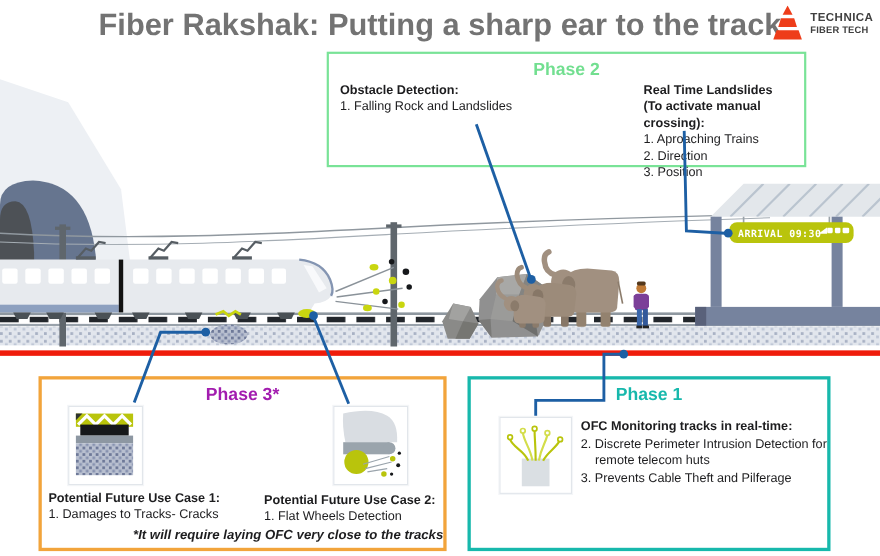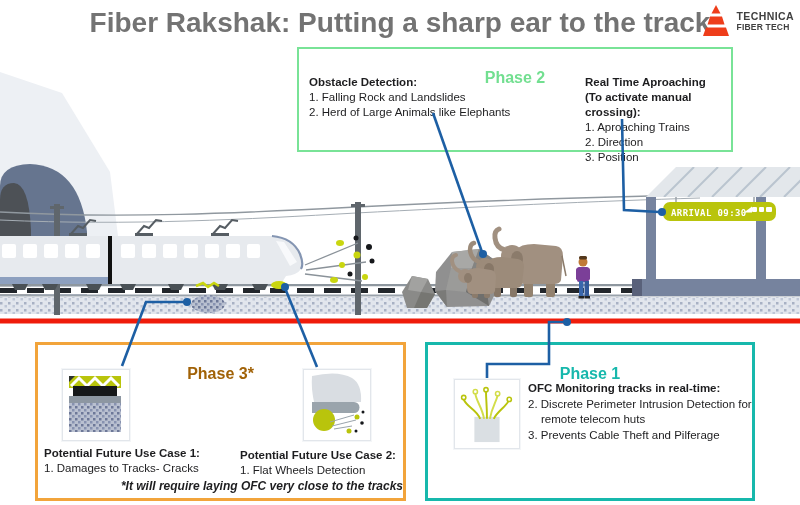--- a/index.html
+++ b/index.html
@@ -18,23 +18,23 @@
   .logo { position:absolute; top:5px; right:6px; z-index:6; display:flex; align-items:center; gap:6px; }
   .logo-text { line-height:1.2; color:#404040; }
   .logo-line1 { font-size:10.5px; font-weight:bold; letter-spacing:.4px; }
   .logo-line2 { font-size:8.5px;  font-weight:bold; letter-spacing:.2px; }
 
   .phase-box { position:absolute; background:#ffffff; box-sizing:border-box; z-index:10; }
   #phase2-box { left:297px; top:47px;  width:436px; height:105px; border:2px solid #79e397; }
   #phase3-box { left:35px;  top:342px; width:371px; height:159px; border:3px solid #f2a43b; }
   #phase1-box { left:425px; top:342px; width:330px; height:159px; border:3px solid #17b8ac; }
 
-  .phase-title { text-align:center; font-weight:bold; font-size:16px; margin-top:20px; }
+  .phase-title { text-align:center; font-weight:bold; font-size:16px; margin-top:6px; }
   #phase2-box .phase-title { color:#72df90; }
-  #phase3-box .phase-title { color:#a16207; }
+  #phase3-box .phase-title { color:#a21caf; }
   #phase1-box .phase-title { color:#17b8ac; }
 
   .txt  { font-size:11.5px; line-height:15px; color:#1d1d1f; }
   .bold { font-weight:bold; }
 
   .p2col { position:absolute; top:26px; }
   #p2left  { left:10px;  width:270px; }
   #p2right { left:286px; width:145px; }
 
   .icon-card { position:absolute; background:#fff; border:1px solid #e2e6eb; box-shadow:0 0 0 1px #f4f6f8; }
@@ -259,24 +259,23 @@
     <div class="logo-line1">TECHNICA</div>
     <div class="logo-line2">FIBER TECH</div>
   </div>
 </div>
 
 <div id="phase2-box" class="phase-box">
   <div class="phase-title">Phase 2</div>
   <div id="p2left" class="p2col txt">
     <div class="bold">Obstacle Detection:</div>
     <div>1. Falling Rock and Landslides</div>
-    <div>2. Herd of Large Animals like Elephants</div>
   </div>
   <div id="p2right" class="p2col txt">
-    <div class="bold">Real Time Aproaching</div>
+    <div class="bold">Real Time Landslides</div>
     <div class="bold">(To activate manual crossing):</div>
     <div>1. Aproaching Trains</div>
     <div>2. Direction</div>
     <div>3. Position</div>
   </div>
 </div>
 
 <div id="phase3-box" class="phase-box">
   <div class="phase-title">Phase 3*</div>
 

